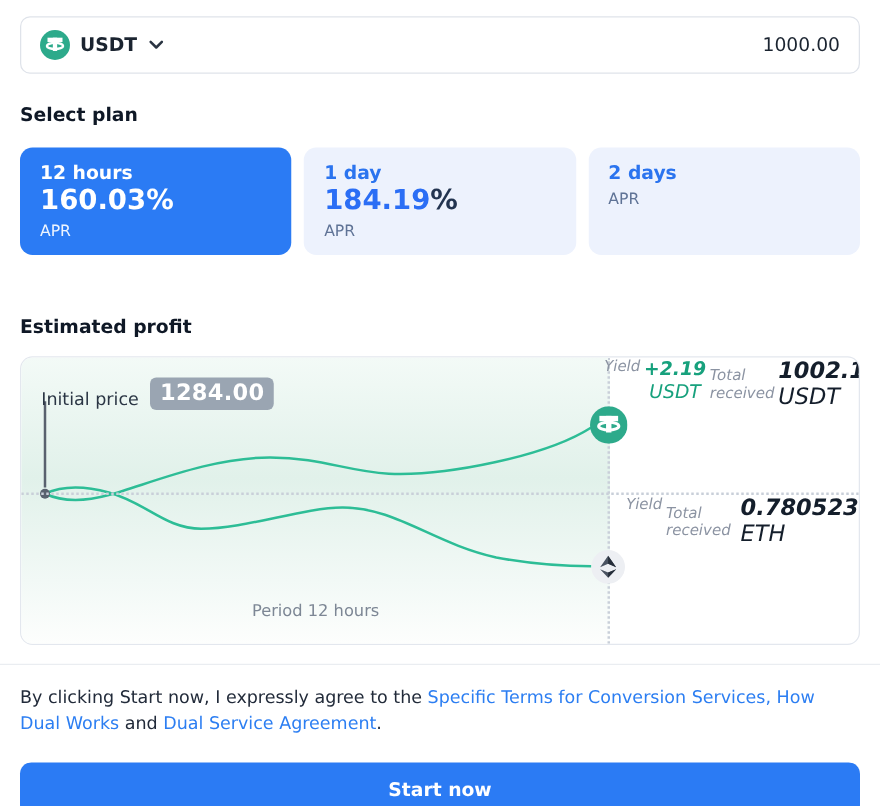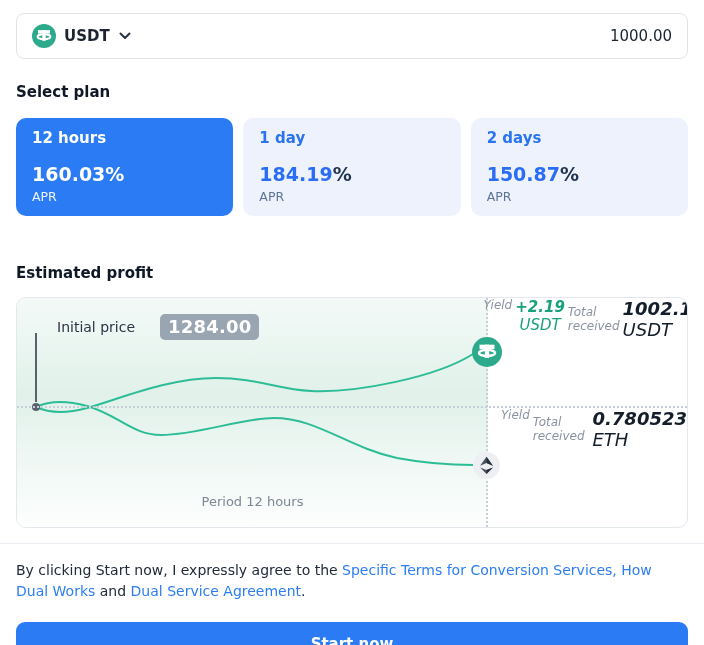--- a/index.html
+++ b/index.html
@@ -21,39 +21,39 @@
   .section-title{margin:0 16px;font-weight:700;font-size:15px;color:#0f1826;}
   .mt24{margin-top:24px;} .mt48{margin-top:48px;}
   
   .plans{display:flex;gap:10px;margin:17px 16px 0;}
   .plan-card{
     flex:1;border-radius:10px;padding:11px 16px 12px;box-sizing:border-box;
     background:#edf2fd;cursor:pointer;
   }
   .plan-card.selected{background:#2b7bf4;}
   .plan-duration{font-size:15px;font-weight:600;color:#2b74ef;}
-  .plan-apr{margin-top:16px;font-size:19px;font-weight:700;color:#2b6ef5;}
+  .plan-apr{margin-top:1px;font-size:22px;font-weight:700;color:#2b6ef5;}
   .plan-apr .pct{color:#233450;font-weight:700;}
   .plan-apr-label{margin-top:4px;font-size:12.5px;color:#5f7396;}
   .plan-card.selected .plan-duration,
   .plan-card.selected .plan-apr,
   .plan-card.selected .plan-apr .pct{color:#ffffff;}
   .plan-card.selected .plan-apr-label{color:rgba(255,255,255,0.92);}
   
   .profit-panel{
     position:relative;margin:15px 16px 0;height:231px;border:1px solid #e3e7ee;
     border-radius:10px;box-sizing:border-box;overflow:hidden;background:#fff;
   }
   .chart-bg{
     position:absolute;left:0;top:0;width:471px;height:100%;
     background:linear-gradient(180deg,#f3faf7 0%,#e1f1ea 42%,#f2f9f6 78%,#fdfefd 100%);
   }
   .chart-svg{position:absolute;left:0;top:0;}
-  .initial-price{position:absolute;left:16px;top:16px;display:flex;align-items:center;gap:25px;
-    font-size:14px;color:#2a3544;margin-left:24px;}
+  .initial-price{position:absolute;left:16px;top:16px;display:flex;align-items:flex-end;gap:9px;
+    font-size:14px;color:#2a3544;}
   .price-badge{background:#9aa5b2;color:#fff;font-weight:700;font-size:18px;
     padding:2px 8px 3px;border-radius:5px;letter-spacing:.2px;}
   .hdots{position:absolute;left:0;right:0;top:108px;border-top:2px dotted #c9cfd9;}
   .vdots{position:absolute;left:469px;top:0;bottom:0;border-left:2px dotted #c9cfd9;}
   .chart-coin{position:absolute;display:flex;}
   .chart-coin.usdt{left:455px;top:39px;}
   .chart-coin.eth{left:456px;top:154px;}
   .period-label{position:absolute;left:0;width:471px;bottom:18px;text-align:center;
     font-size:13px;color:#7d8795;}
   .yield-col{position:absolute;left:484px;top:0;right:0;bottom:0;}
@@ -104,21 +104,20 @@
     <div class="plan-apr"><span>160.03</span><span class="pct">%</span></div>
     <div class="plan-apr-label">APR</div>
   </div>
   <div class="plan-card">
     <div class="plan-duration">1 day</div>
     <div class="plan-apr"><span>184.19</span><span class="pct">%</span></div>
     <div class="plan-apr-label">APR</div>
   </div>
   <div class="plan-card">
     <div class="plan-duration">2 days</div>
-    <div class="plan-apr"><span>150.87</span><span class="pct">%</span></div>
     <div class="plan-apr-label">APR</div>
   </div>
 </div>
 
 <div class="section-title mt48">Estimated profit</div>
 
 <div class="profit-panel">
   <div class="chart-bg"></div>
 
   <svg class="chart-svg" width="471" height="229" viewBox="0 0 471 229">

